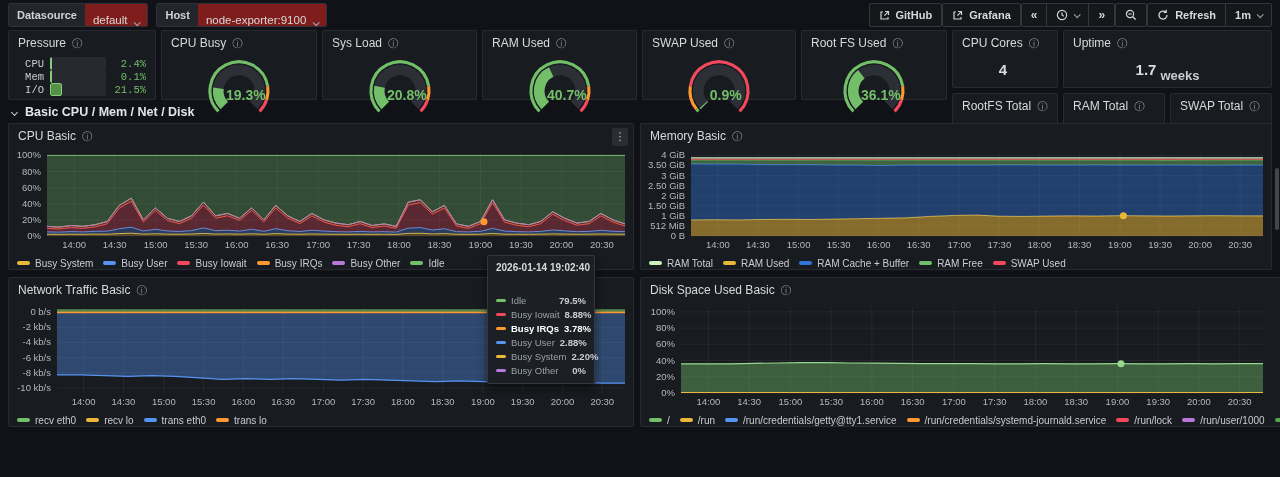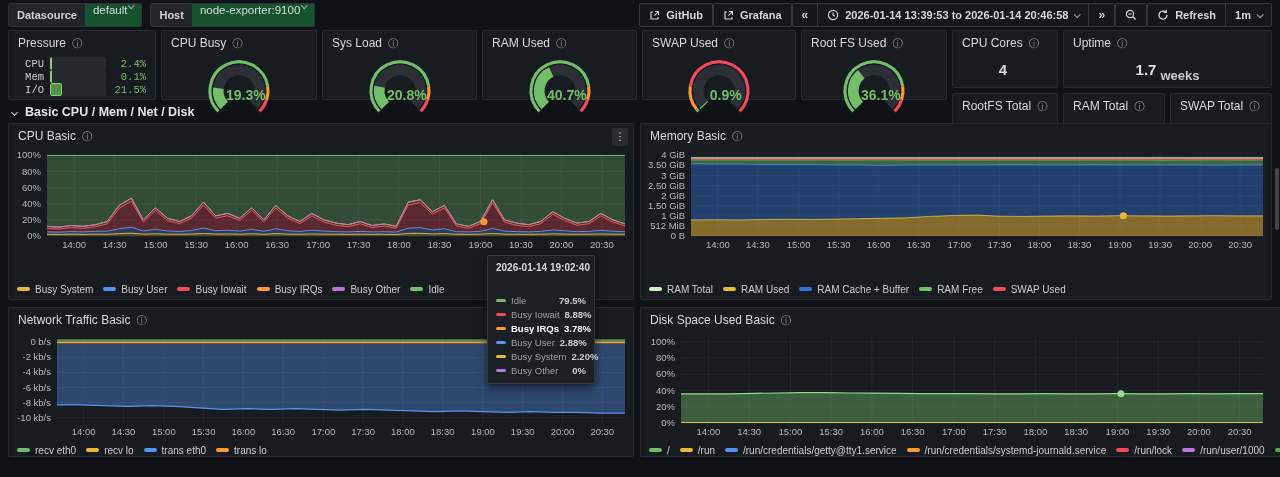--- a/index.html
+++ b/index.html
@@ -4,40 +4,40 @@
 <style>
   * { margin:0; padding:0; box-sizing:border-box; }
   html,body { background:#0b0c0e; }
   body { font-family:"Liberation Sans", sans-serif; }
   .app { position:relative; width:1280px; height:477px; background:#111217; color:#d8d9da; overflow:hidden; }
 
   
   .topbar { display:flex; align-items:center; height:30px; padding:0 8px; gap:8px; }
   .picker { display:flex; align-items:stretch; height:24px; border:1px solid #2e3137; border-radius:2px; overflow:hidden; background:#111217; }
   .picker .plabel { background:#22252b; color:#cfd2d6; font-size:11px; font-weight:700; display:flex; align-items:center; padding:0 8px; }
-  .picker .pvalue { display:flex; align-items:flex-start; gap:1px; padding:0 8px; color:#d8d9da; font-size:11.5px; font-weight:500; background:#14532d; cursor:pointer; }
+  .picker .pvalue { display:flex; align-items:flex-end; gap:7px; padding:0 8px; color:#d8d9da; font-size:11.5px; font-weight:500; background:#7f1d1d; cursor:pointer; }
   .chev { width:5px; height:5px; border-right:1.5px solid #9fa7b3; border-bottom:1.5px solid #9fa7b3; transform:rotate(45deg) translateY(-1px); display:inline-block; }
   .topbar-right { margin-left:auto; display:flex; align-items:center; gap:0; }
   .tbtn { display:flex; align-items:center; gap:6px; height:24px; padding:0 9px; background:#15171b; border:1px solid #34373d; border-radius:2px; color:#d5d8dc; font-size:11px; font-weight:700; font-family:"Liberation Sans",sans-serif; cursor:pointer; white-space:nowrap; }
   .tgroup { display:flex; align-items:center; }
   .tgroup .tbtn { border-radius:0; margin-left:-1px; }
   .tgroup .tbtn:first-child { border-radius:2px 0 0 2px; margin-left:0; }
   .tgroup .tbtn:last-child { border-radius:0 2px 2px 0; }
   .tbtn .glyph { font-size:12px; color:#cfd2d6; line-height:1; }
   .icon-svg { display:block; }
 
   
   .section-h { display:flex; align-items:center; gap:8px; height:16px; margin:4px 8px 3px 8px; cursor:pointer; }
   .section-h .title { font-size:12.5px; font-weight:700; color:#e3e4e8; }
   .section-h .chev { border-color:#c7ccd3; transform:rotate(45deg); margin-left:4px; }
 
   
   .row { display:flex; gap:5px; padding:0 8px; }
   .row1 { height:70px; }
-  .row2 { height:177px; gap:6px; }
+  .row2 { height:147px; gap:6px; }
   .row3 { height:150px; margin-top:7px; gap:6px; }
   .panel { background:#181b1f; border:1px solid rgba(204,204,220,0.09); border-radius:2px; position:relative; display:flex; flex-direction:column; }
   .phead { display:flex; align-items:center; gap:6px; height:24px; padding:0 9px; flex:0 0 24px; }
   .ptitle { font-size:12px; font-weight:500; color:#d8d9da; cursor:pointer; white-space:nowrap; }
   .pinfo { color:#8d949e; font-size:10.5px; cursor:pointer; line-height:1; }
   .kebab { position:absolute; top:4px; right:5px; width:16px; height:18px; background:#2a2d33; border-radius:2px; color:#c7ccd3; font-size:11px; text-align:center; line-height:17px; cursor:pointer; }
 
   
   .press-body { flex:1; display:flex; flex-direction:column; justify-content:space-evenly; padding:2px 9px 6px 9px;font-family:Liberation Mono, monospace; }
   .press-row { display:flex; align-items:center; gap:6px; }
@@ -113,21 +113,20 @@
 
       <div class="tgroup">
         <button class="tbtn">
             <span class="glyph">«</span>
           </button>
         <button class="tbtn">
           <svg class="icon-svg" width="12" height="12" viewBox="0 0 12 12">
               <circle cx="6" cy="6" r="4.6" fill="none" stroke="#cfd2d6" stroke-width="1.2"></circle>
               <path d="M6 3.4V6l1.8 1.2" fill="none" stroke="#cfd2d6" stroke-width="1.2"></path>
             </svg>
-          <span>2026-01-14 13:39:53 to 2026-01-14 20:46:58</span>
           <i class="chev"></i>
         </button>
         <button class="tbtn">
             <span class="glyph">»</span>
           </button>
       </div>
 
       <button class="tbtn">
         <svg class="icon-svg" width="12" height="12" viewBox="0 0 12 12">
             <circle cx="5" cy="5" r="3.6" fill="none" stroke="#cfd2d6" stroke-width="1.2"></circle>

